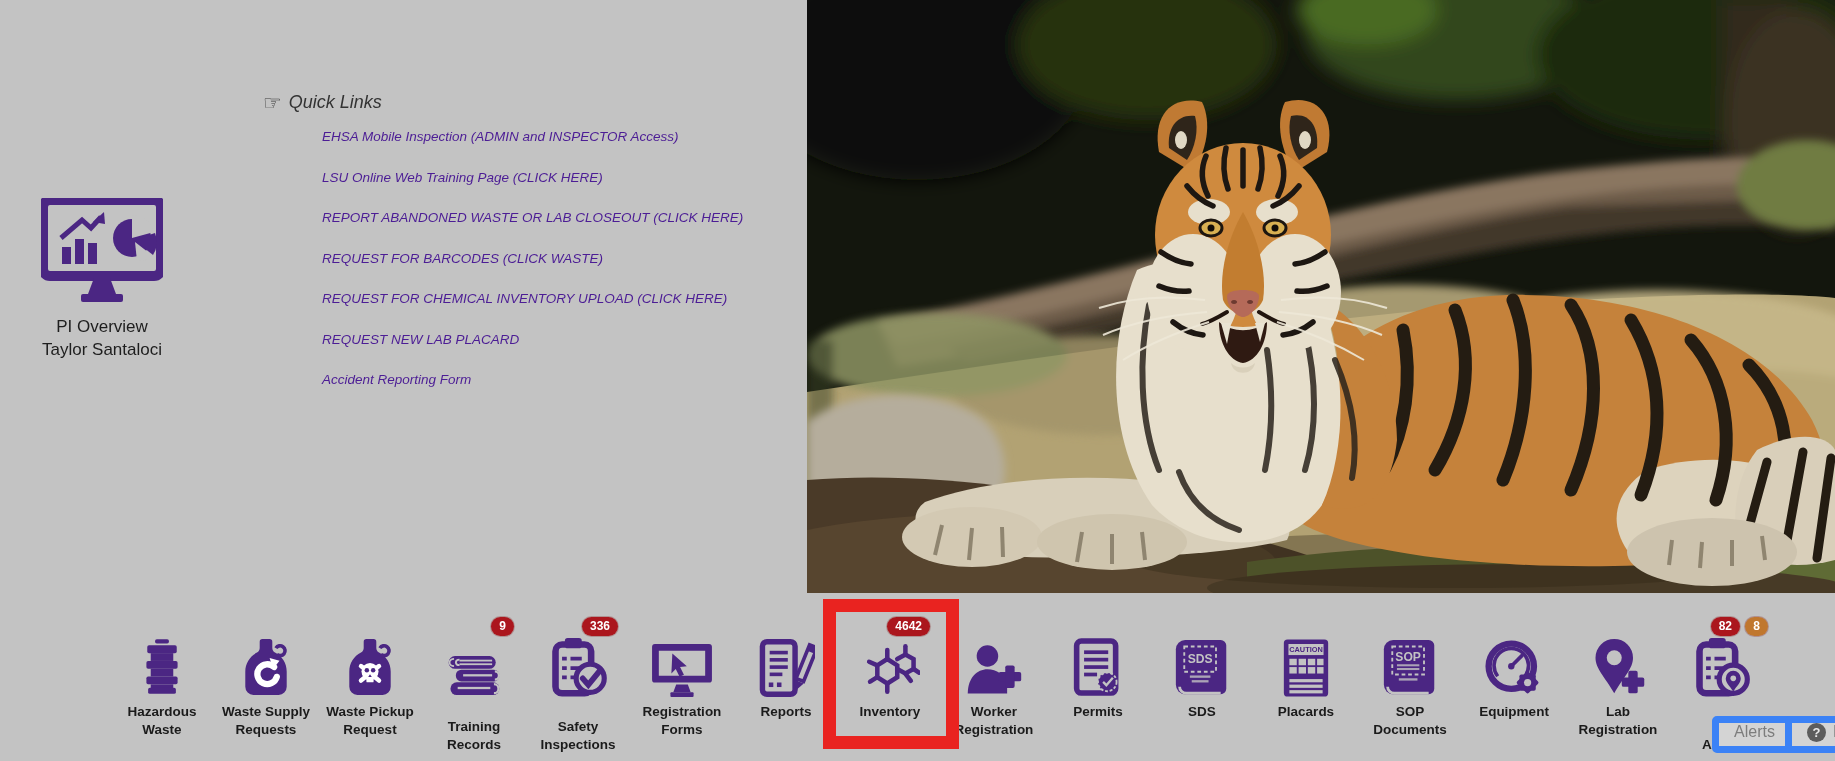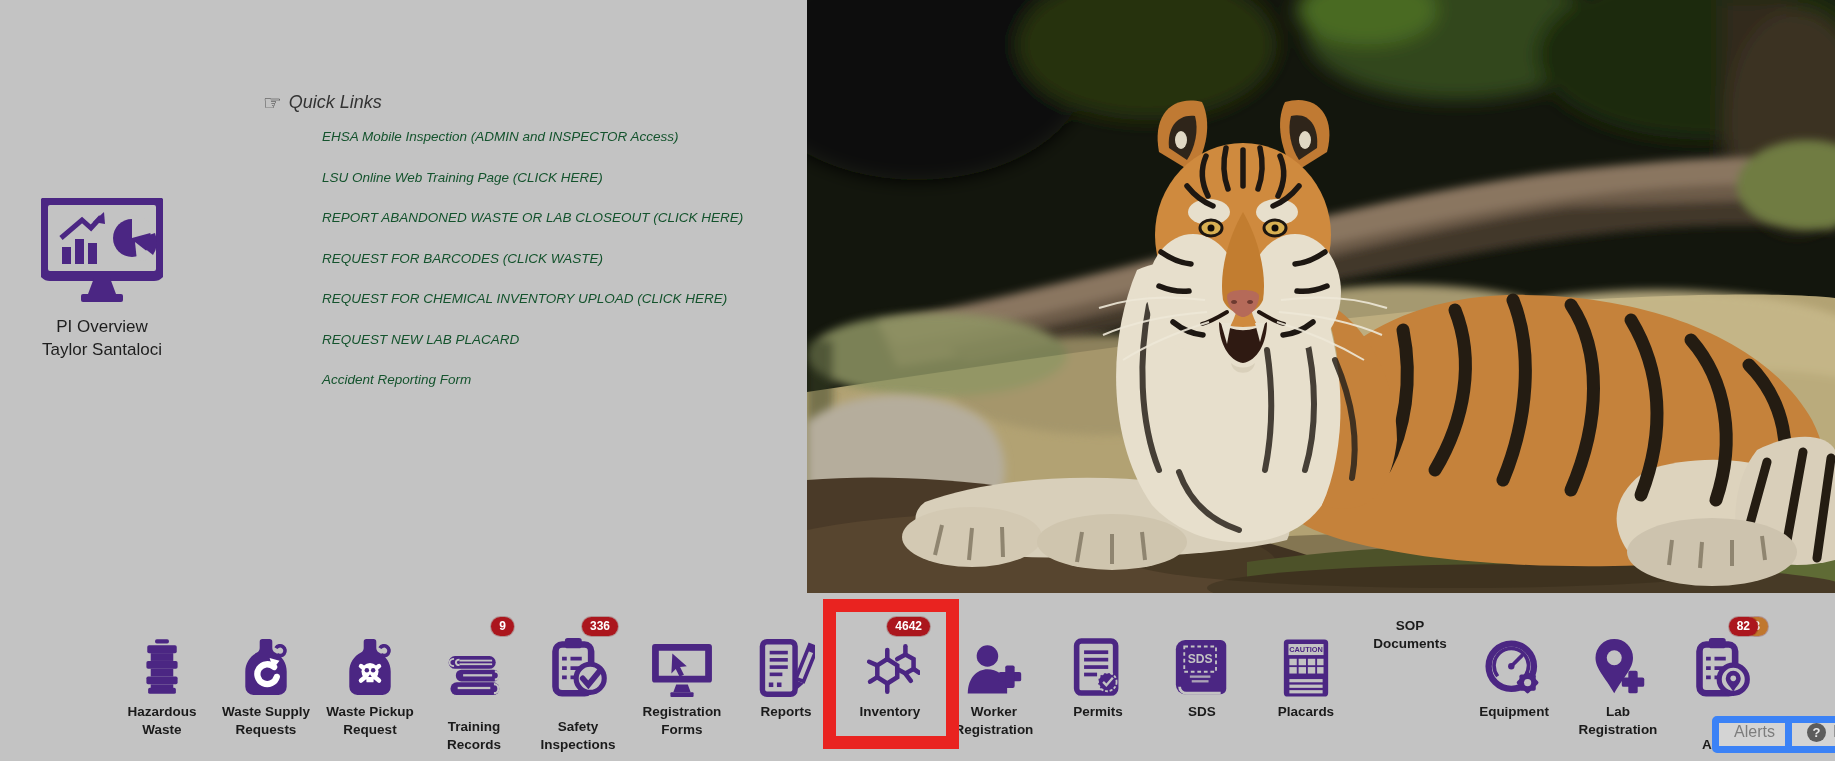--- a/index.html
+++ b/index.html
@@ -12,35 +12,35 @@
   
   .pi-block{position:absolute;left:12px;top:198px;width:180px;text-align:center;}
   .pi-block .pi-icon{display:inline-block;}
   .pi-title{font-size:17px;color:#1e1e1e;margin-top:10px;line-height:1.35;}
   .pi-user{font-size:17px;color:#1e1e1e;line-height:1.35;}
   
   .ql-header{position:absolute;left:263px;top:92px;display:flex;align-items:center;gap:7px;
     font-style:italic;font-size:18px;color:#333;}
   .ql-hand{font-size:21px;font-style:normal;color:#3a3a3a;line-height:1;}
   .quick-links{position:absolute;left:322px;top:129px;width:440px;}
-  .quick-link{font-style:italic;font-size:13.5px;color:#14532d;margin-bottom:25.5px;cursor:pointer;white-space:nowrap;}
+  .quick-link{font-style:italic;font-size:13.5px;color:#4c1d95;margin-bottom:25.5px;cursor:pointer;white-space:nowrap;}
   .quick-link.bold{font-weight:normal;}
   
   .hero{position:absolute;left:807px;top:0;width:1028px;height:593px;overflow:hidden;background:#14170e;}
   .hero svg{display:block;width:100%;height:100%;}
   
   .toolbar{position:absolute;left:110px;top:612px;display:flex;}
   .tb-item{width:104px;display:flex;flex-direction:column;align-items:center;position:relative;cursor:pointer;}
   .tb-icon{height:68px;width:104px;margin-top:18px;display:flex;align-items:flex-end;justify-content:center;position:relative;}
   .tb-label{margin-top:5px;font-size:13.5px;font-weight:bold;color:#1b1b1b;text-align:center;line-height:1.3;max-width:100px;}
   .tb-item.pushed .tb-label{margin-top:20px;}
   .tb-item.narrow .tb-label{max-width:52px;}
   .badge{position:absolute;top:-13px;right:12px;background:#ab161d;color:#fff;font-size:12px;font-weight:bold;
     padding:2px 8px;border-radius:11px;line-height:1.25;z-index:2;box-shadow:0 0 0 1px rgba(120,0,0,.25);}
-  .badge.badge-left{right:16px;z-index:3;}
+  .badge.badge-left{right:34px;z-index:3;}
   .badge.badge-orange{background:#c0772e;right:6px;z-index:2;}
   .tb-item.highlighted::before{content:"";position:absolute;box-sizing:border-box;
     left:-15px;top:-13px;width:136px;height:150px;border:13px solid #e92320;pointer-events:none;z-index:1;}
   
   .footer-btn{position:absolute;top:716px;height:37px;display:flex;align-items:flex-start;gap:7px;
     background:#d4d4d4;border:7px solid #3b82f6;border-radius:5px;padding:0 15px;
     font-size:16px;color:#7d7d7d;cursor:pointer;z-index:5;box-sizing:border-box;}
   .alerts-btn{left:1712px;}
   .help-btn{left:1785px;width:110px;}
   .help-q{display:inline-flex;align-items:center;justify-content:center;width:19px;height:19px;border-radius:50%;
@@ -427,20 +427,31 @@
               <rect x="38" y="31" width="7" height="7"></rect>
               <rect x="8" y="44" width="36" height="3.5"></rect>
               <rect x="8" y="50" width="36" height="3.5"></rect>
               <rect x="8" y="56" width="36" height="3.5"></rect>
             </g>
           </svg>
         </div>
         <div class="tb-label">Placards</div>
       </div>
       <div class="tb-item">
+        <div class="tb-icon">
+          <svg width="56" height="60" viewBox="0 0 60 64" fill="#4b2683">
+            <path d="M12,2 h38 a6,6 0 0 1 6,6 v46 a6,6 0 0 1 -6,6 h-38 a10,10 0 0 1 -10,-10 v-38 a10,10 0 0 1 10,-10 z"></path>
+            <path d="M6,52 a7,7 0 0 0 7,7 h37" stroke="#c3c3c3" stroke-width="3" fill="none"></path>
+            <rect x="11" y="9" width="34" height="30" fill="none" stroke="#c3c3c3" stroke-width="2" stroke-dasharray="4 3"></rect>
+            <text x="28" y="24" font-size="13" font-weight="bold" fill="#c3c3c3" text-anchor="middle" font-family="Liberation Sans, sans-serif">SOP</text>
+            <rect x="16" y="28" width="24" height="2.2" fill="#c3c3c3" opacity="0.8"></rect>
+            <rect x="16" y="32" width="24" height="2.2" fill="#c3c3c3" opacity="0.8"></rect>
+            <rect x="18" y="43" width="20" height="2.5" fill="#c3c3c3" opacity="0.8"></rect>
+          </svg>
+        </div>
         <div class="tb-label">SOP Documents</div>
       </div>
       <div class="tb-item">
         <div class="tb-icon">
           <svg width="60" height="58" viewBox="0 0 64 64">
             <circle cx="29" cy="29" r="25" fill="none" stroke="#4b2683" stroke-width="7"></circle>
             <path d="M14,40 a19,19 0 1 1 30,0" fill="none" stroke="#4b2683" stroke-width="4"></path>
             <path d="M29,29 L41,17" stroke="#4b2683" stroke-width="4" stroke-linecap="round"></path>
             <circle cx="29" cy="29" r="3.5" fill="#4b2683"></circle>
             <g transform="translate(47,47)">

